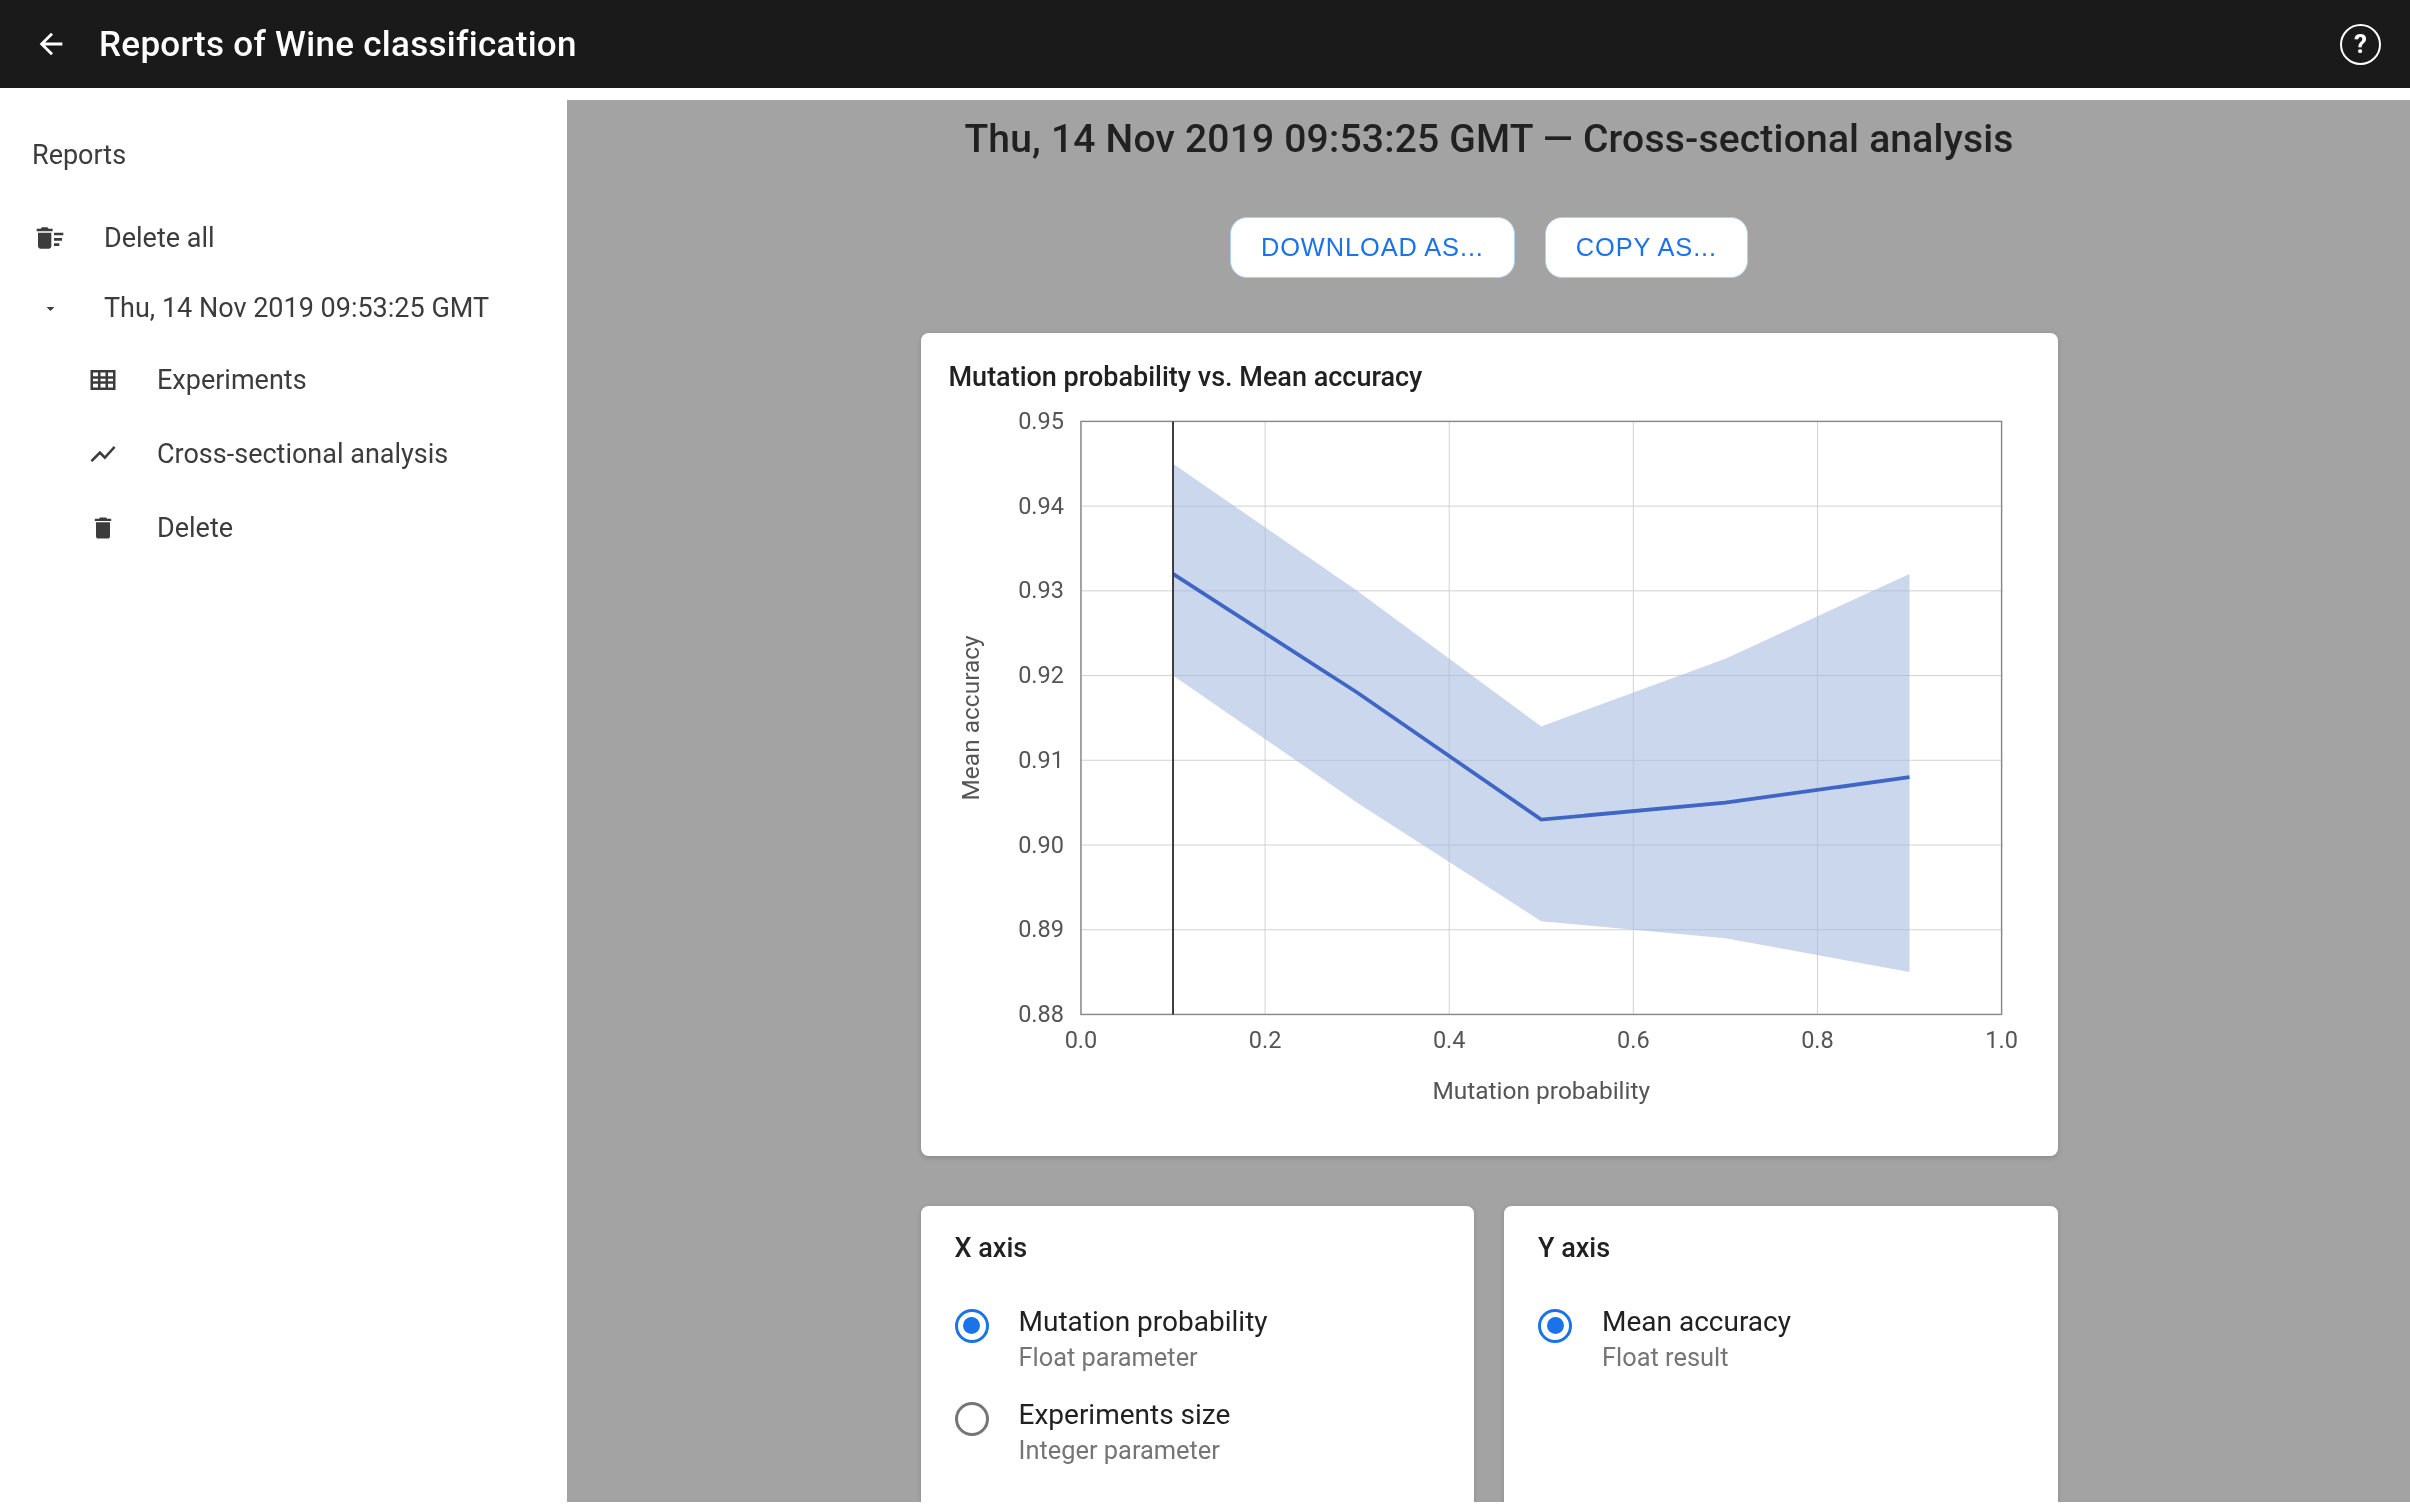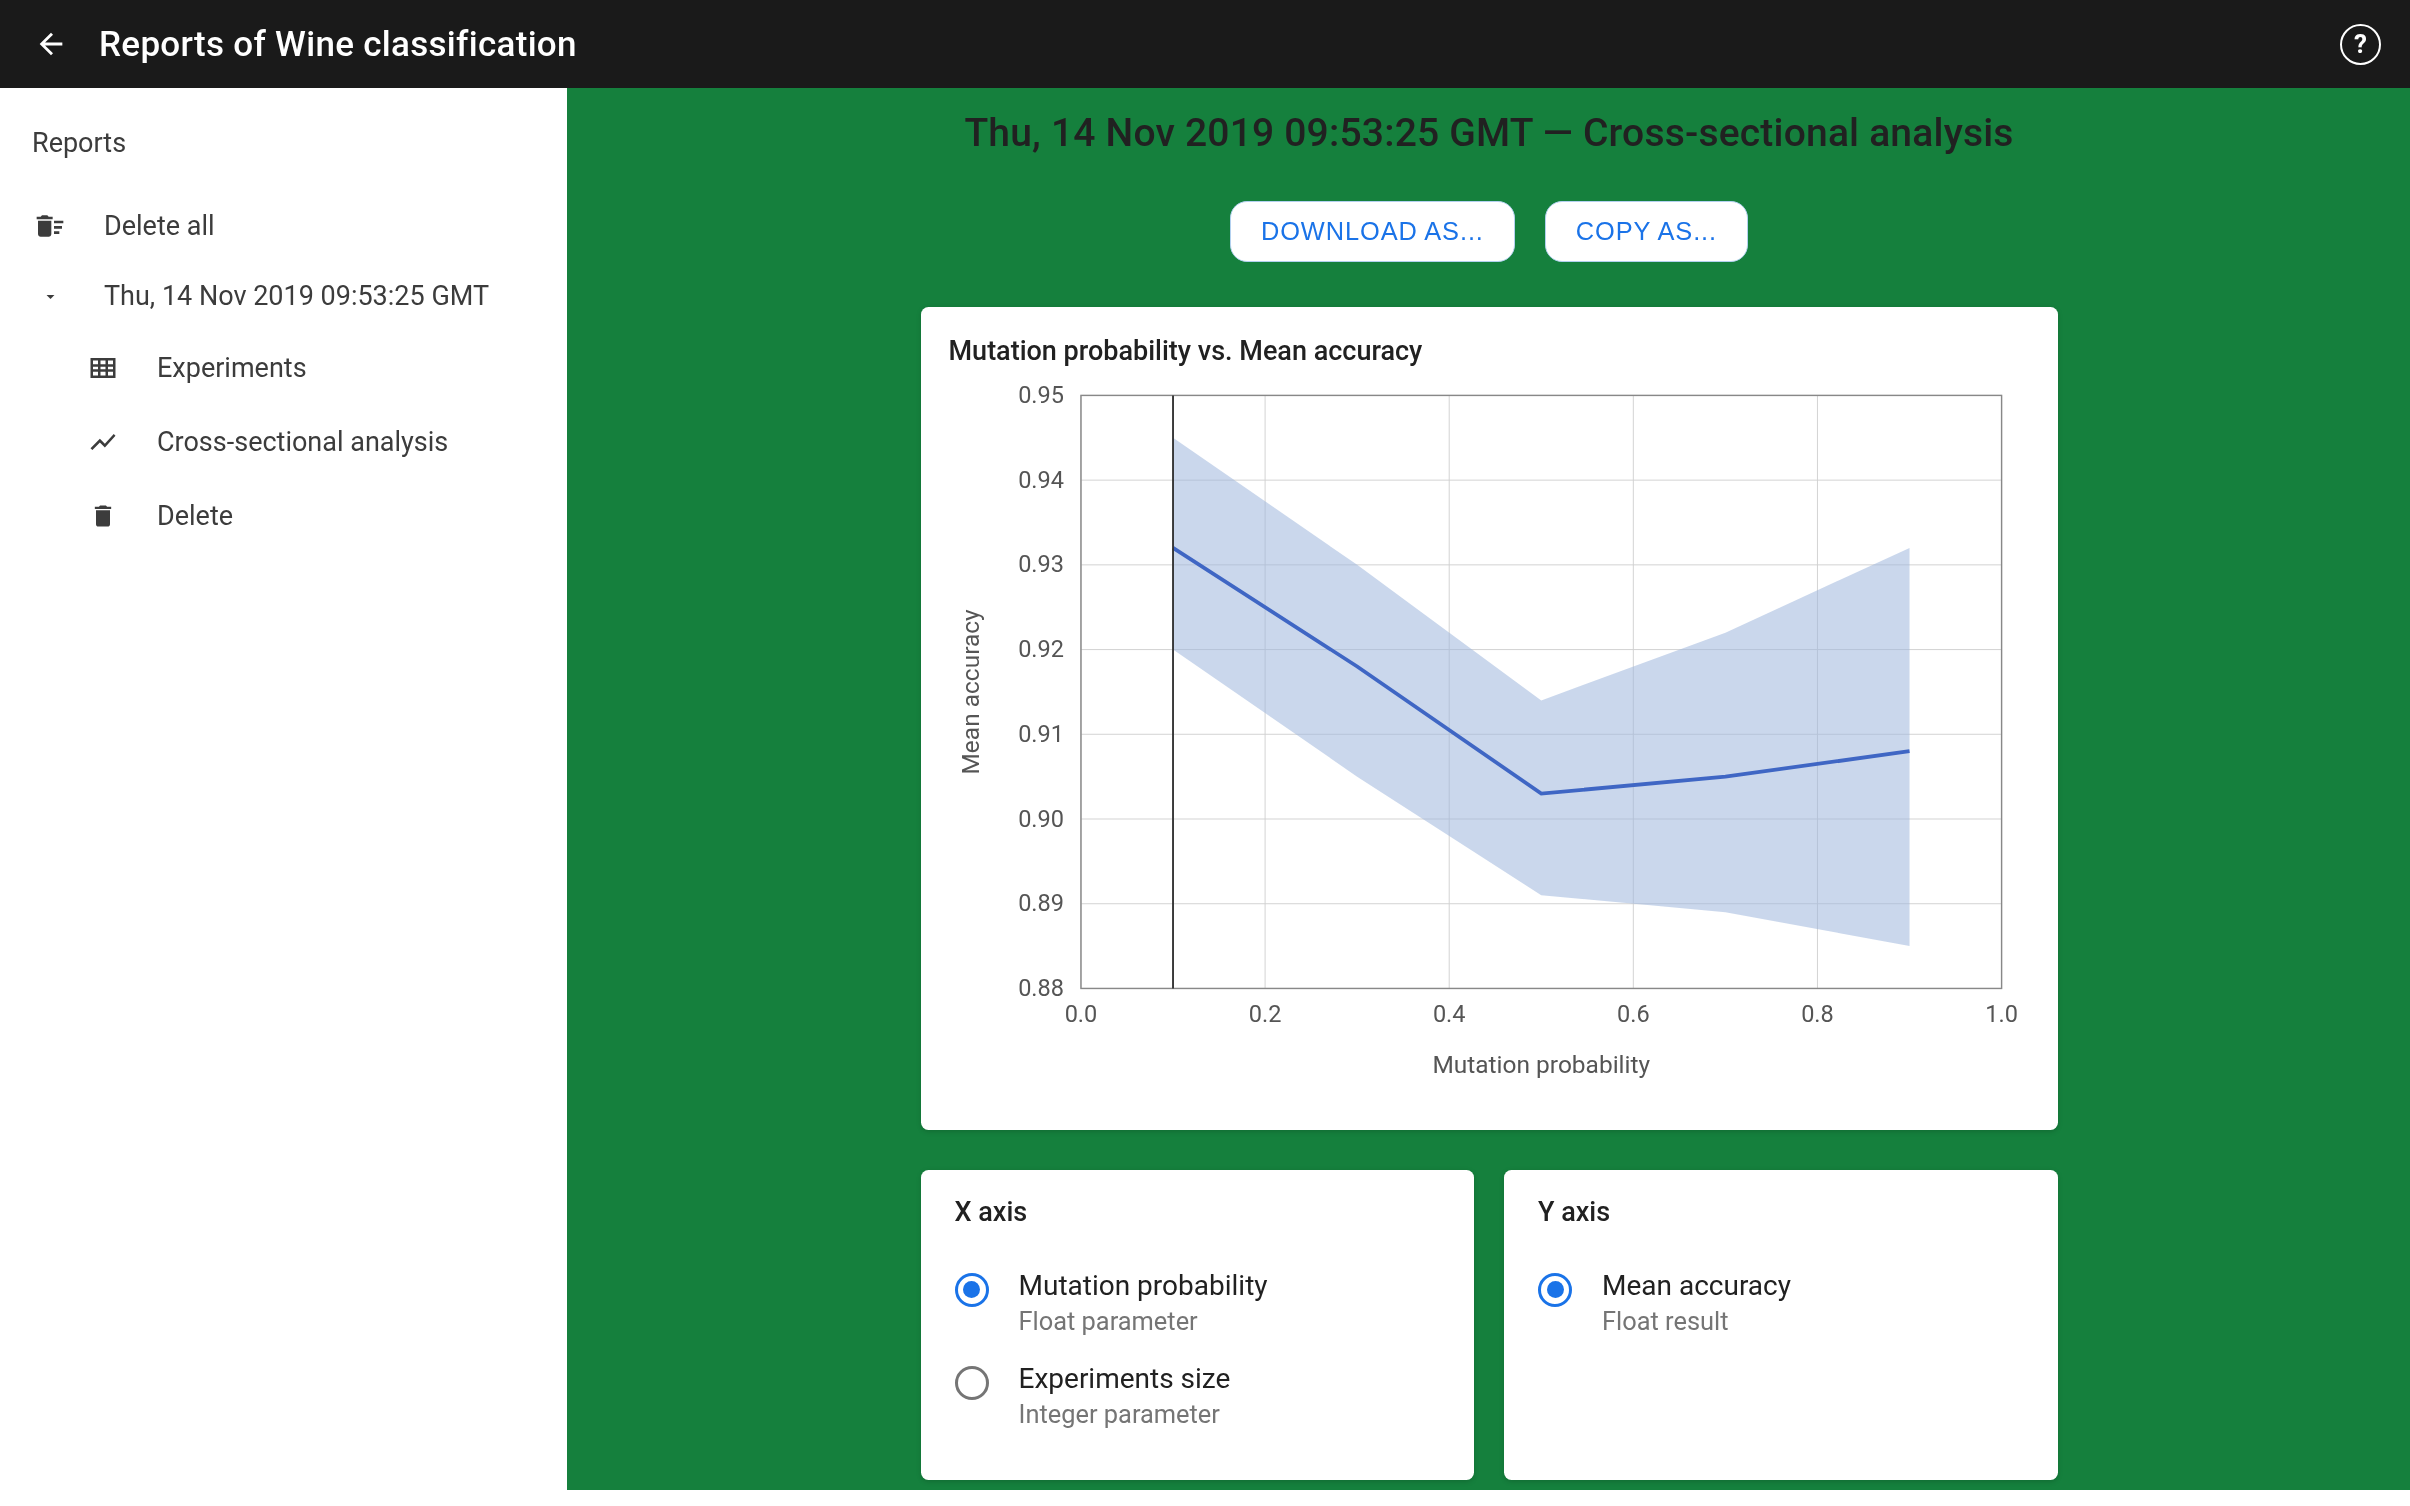--- a/index.html
+++ b/index.html
@@ -2,29 +2,29 @@
 <html style="font-size:15px"><head>
 <meta charset="utf-8">
 <style>
 * { box-sizing: border-box; margin: 0; padding: 0; }
 html, body { width: 2411px; height: 1507px; font-family: Roboto, "Helvetica Neue", Arial, sans-serif; background: #fff; overflow: hidden; }
 .header { height: 88px; background: #1a1a1a; display: flex; align-items: center; padding: 0 30px; color: #fff; }
 .header .back { width: 41px; height: 41px; display: flex; align-items: center; justify-content: center; cursor: pointer; }
 .header .title { font-size: 35px; font-weight: 500; margin-left: 28px; letter-spacing: 0.3px; }
 .header .spacer { flex: 1; }
 .header .help { width: 41px; height: 41px; display: flex; align-items: center; justify-content: center; cursor: pointer; border: 2.8px solid #fff; border-radius: 50%; font-size: 26px; font-weight: bold; }
-.body { display: flex; height: calc(100% - 105px); }
+.body { display: flex; height: calc(100% - 105px); margin-top: 12px; }
 .sidebar { width: 567px; background: #fff; padding-top: 28px; }
 .sidebar-title { font-size: 27px; color: #3c3c3c; padding: 11.3px 32px 32px; }
 .sidebar-item { display: flex; align-items: center; padding: 17px 32px; cursor: pointer; font-size: 27px; color: #3c3c3c; }
 .sidebar-item .icon-slot { width: 36px; height: 36px; display: flex; align-items: center; justify-content: center; }
 .sidebar-item .label { margin-left: 36px; }
 .sidebar-sub { padding-left: 53px; }
 .sidebar-sub .sidebar-item { padding: 19px 32px; }
-.main { flex: 1; background: #15803d; padding: 22px 0; overflow-y: auto; display: flex; flex-direction: column; align-items: center; }
+.main { flex: 1; background: #a3a3a3; padding: 16px 0; overflow-y: auto; display: flex; flex-direction: column; align-items: center; gap: 10px; }
 .page-title { font-size: 39px; font-weight: 500; color: #212121; text-align: center; margin-bottom: 45px; letter-spacing: 0.2px; }
 .actions { display: flex; gap: 30px; justify-content: center; margin-bottom: 45px; }
 .btn-outline { border: 1.9px solid #b3d1f0; background: #fff; color: #1a73e8; font-size: 25.4px; font-weight: 500; padding: 15px 30px; border-radius: 17px; cursor: pointer; letter-spacing: 0.9px; }
 .card { background: #fff; border-radius: 7.5px; box-shadow: 0 1.9px 5.6px rgba(0,0,0,0.15); }
 .chart-card { width: 1137px; padding: 28px 28px 38px; margin-bottom: 40px; }
 .chart-title { font-size: 27px; font-weight: 500; color: #212121; margin-bottom: 19px; }
 .chart-svg { display: block; }
 .axis-row { display: flex; gap: 30px; width: 1137px; }
 .axis-card { flex: 1; padding: 26px 34px 38px; }
 .axis-card-title { font-size: 27px; font-weight: 500; color: #212121; margin-bottom: 28px; }

